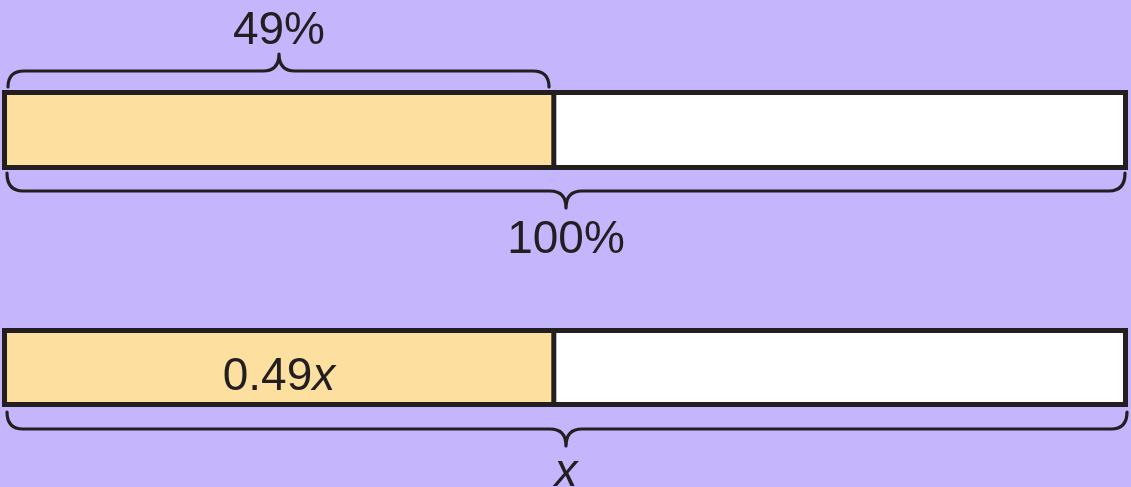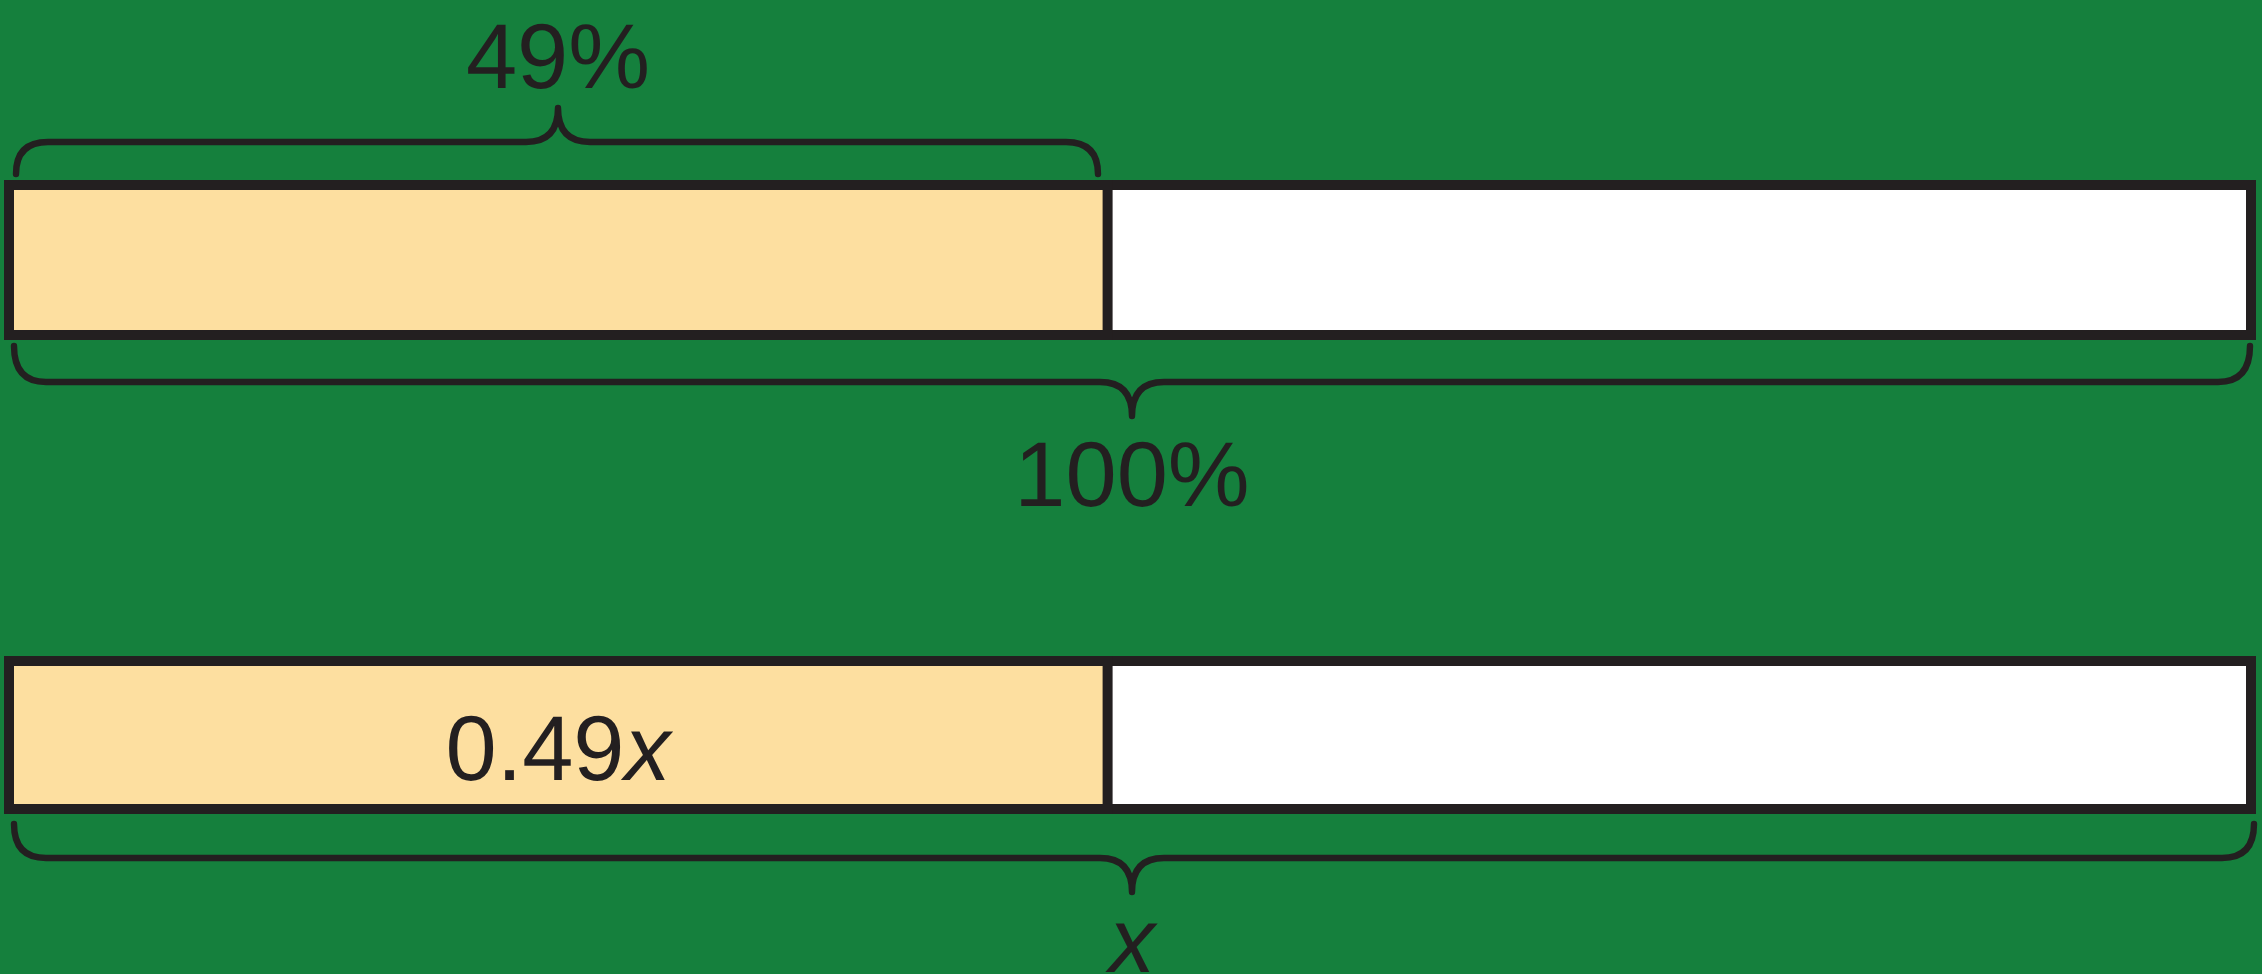--- a/index.html
+++ b/index.html
@@ -4,21 +4,21 @@
 <style>
   html, body {
     margin: 0;
     padding: 0;
     background: #ffffff;
   }
   .stage {
     position: relative;
     width: 1131px;
     height: 487px;
-    background: #15803d;
+    background: #c4b5fd;
     overflow: hidden;
   }
   svg {
     display: block;
   }
   text {
     font-family: "Liberation Sans", "DejaVu Sans", sans-serif;
     font-size: 46px;
     fill: #231F20;
   }

